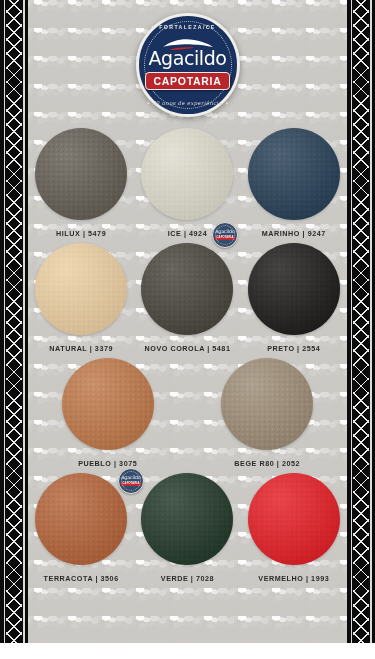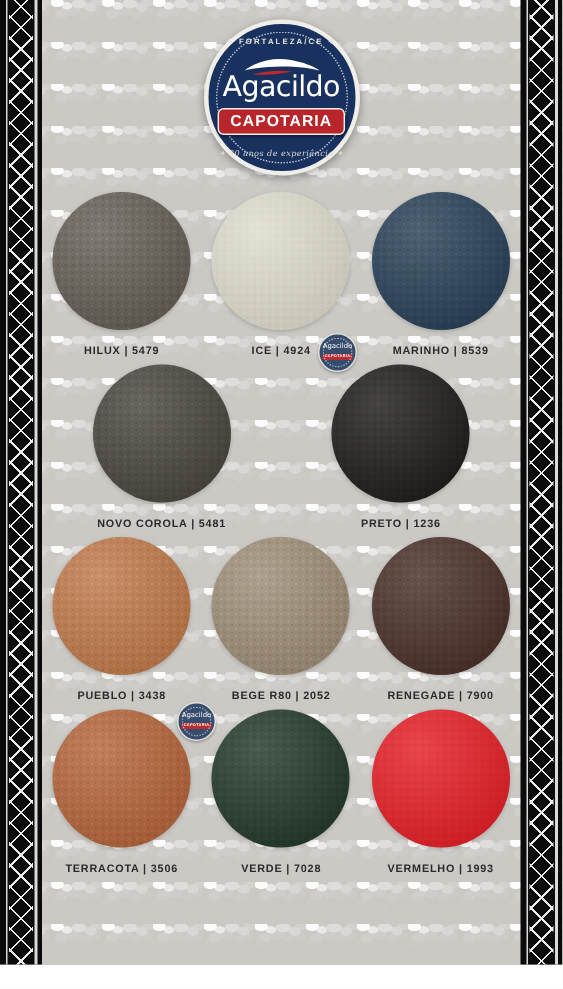--- a/index.html
+++ b/index.html
@@ -302,47 +302,47 @@
       <div class="cell">
         <div class="swatch" style="background-color: rgb(101, 95, 86);"></div>
         <div class="label">HILUX | 5479</div>
       </div>
       <div class="cell">
         <div class="swatch" style="background-color: rgb(222, 219, 205);"></div>
         <div class="label">ICE | 4924</div>
       </div>
       <div class="cell">
         <div class="swatch" style="background-color: rgb(43, 66, 89);"></div>
-        <div class="label">MARINHO | 8539</div>
+        <div class="label">MARINHO | 9247</div>
       </div>
     </div>
 
     <div class="row">
+      <div class="cell">
+        <div class="swatch" style="background-color: rgb(235, 207, 163);"></div>
+        <div class="label">NATURAL | 3379</div>
+      </div>
       <div class="cell">
         <div class="swatch" style="background-color: rgb(75, 71, 64);"></div>
         <div class="label">NOVO COROLA | 5481</div>
       </div>
       <div class="cell">
         <div class="swatch" style="background-color: rgb(32, 31, 30);"></div>
-        <div class="label">PRETO | 1236</div>
+        <div class="label">PRETO | 2554</div>
       </div>
     </div>
 
     <div class="row">
       <div class="cell">
         <div class="swatch" style="background-color: rgb(191, 122, 76);"></div>
-        <div class="label">PUEBLO | 3438</div>
+        <div class="label">PUEBLO | 3075</div>
       </div>
       <div class="cell">
         <div class="swatch" style="background-color: rgb(158, 142, 120);"></div>
         <div class="label">BEGE R80 | 2052</div>
-      </div>
-      <div class="cell">
-        <div class="swatch" style="background-color: rgb(75, 50, 42);"></div>
-        <div class="label">RENEGADE | 7900</div>
       </div>
     </div>
 
     <div class="row">
       <div class="cell">
         <div class="swatch" style="background-color: rgb(180, 102, 60);"></div>
         <div class="label">TERRACOTA | 3506</div>
       </div>
       <div class="cell">
         <div class="swatch" style="background-color: rgb(37, 59, 44);"></div>

